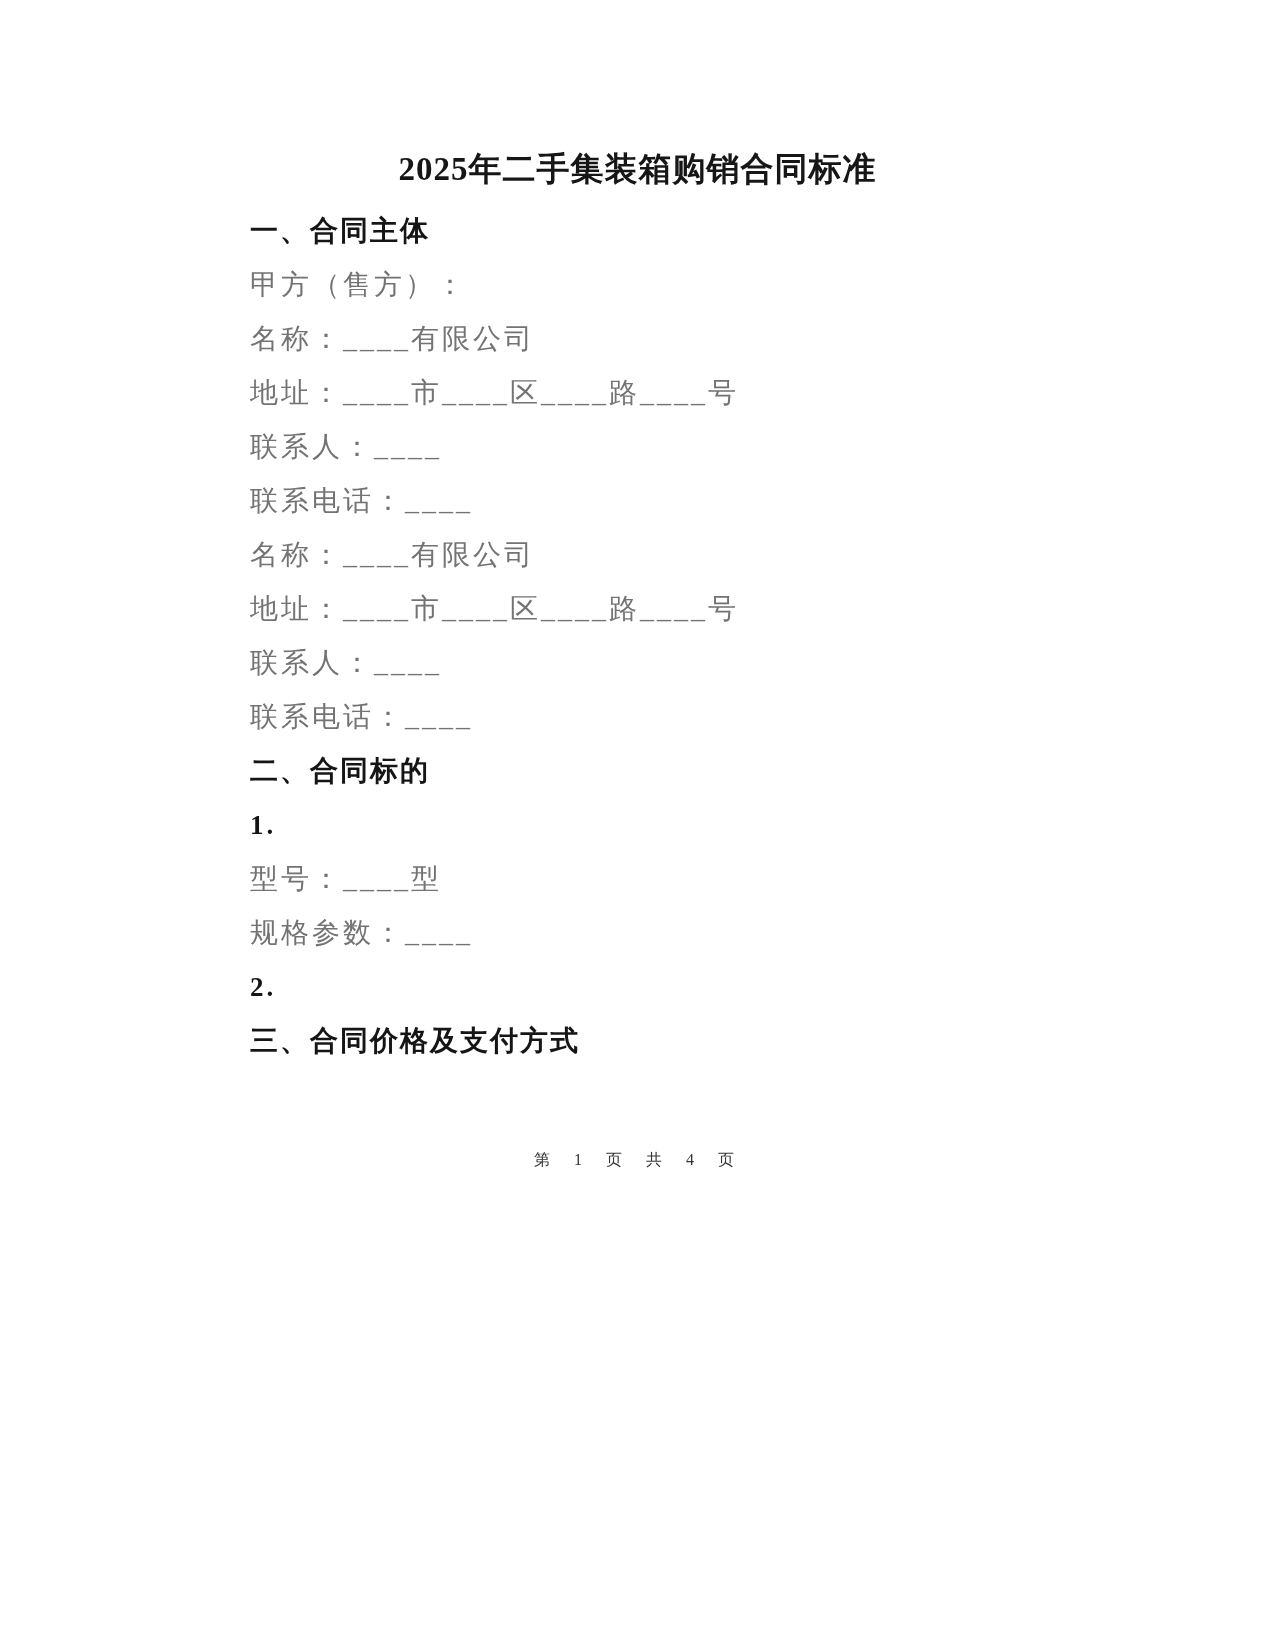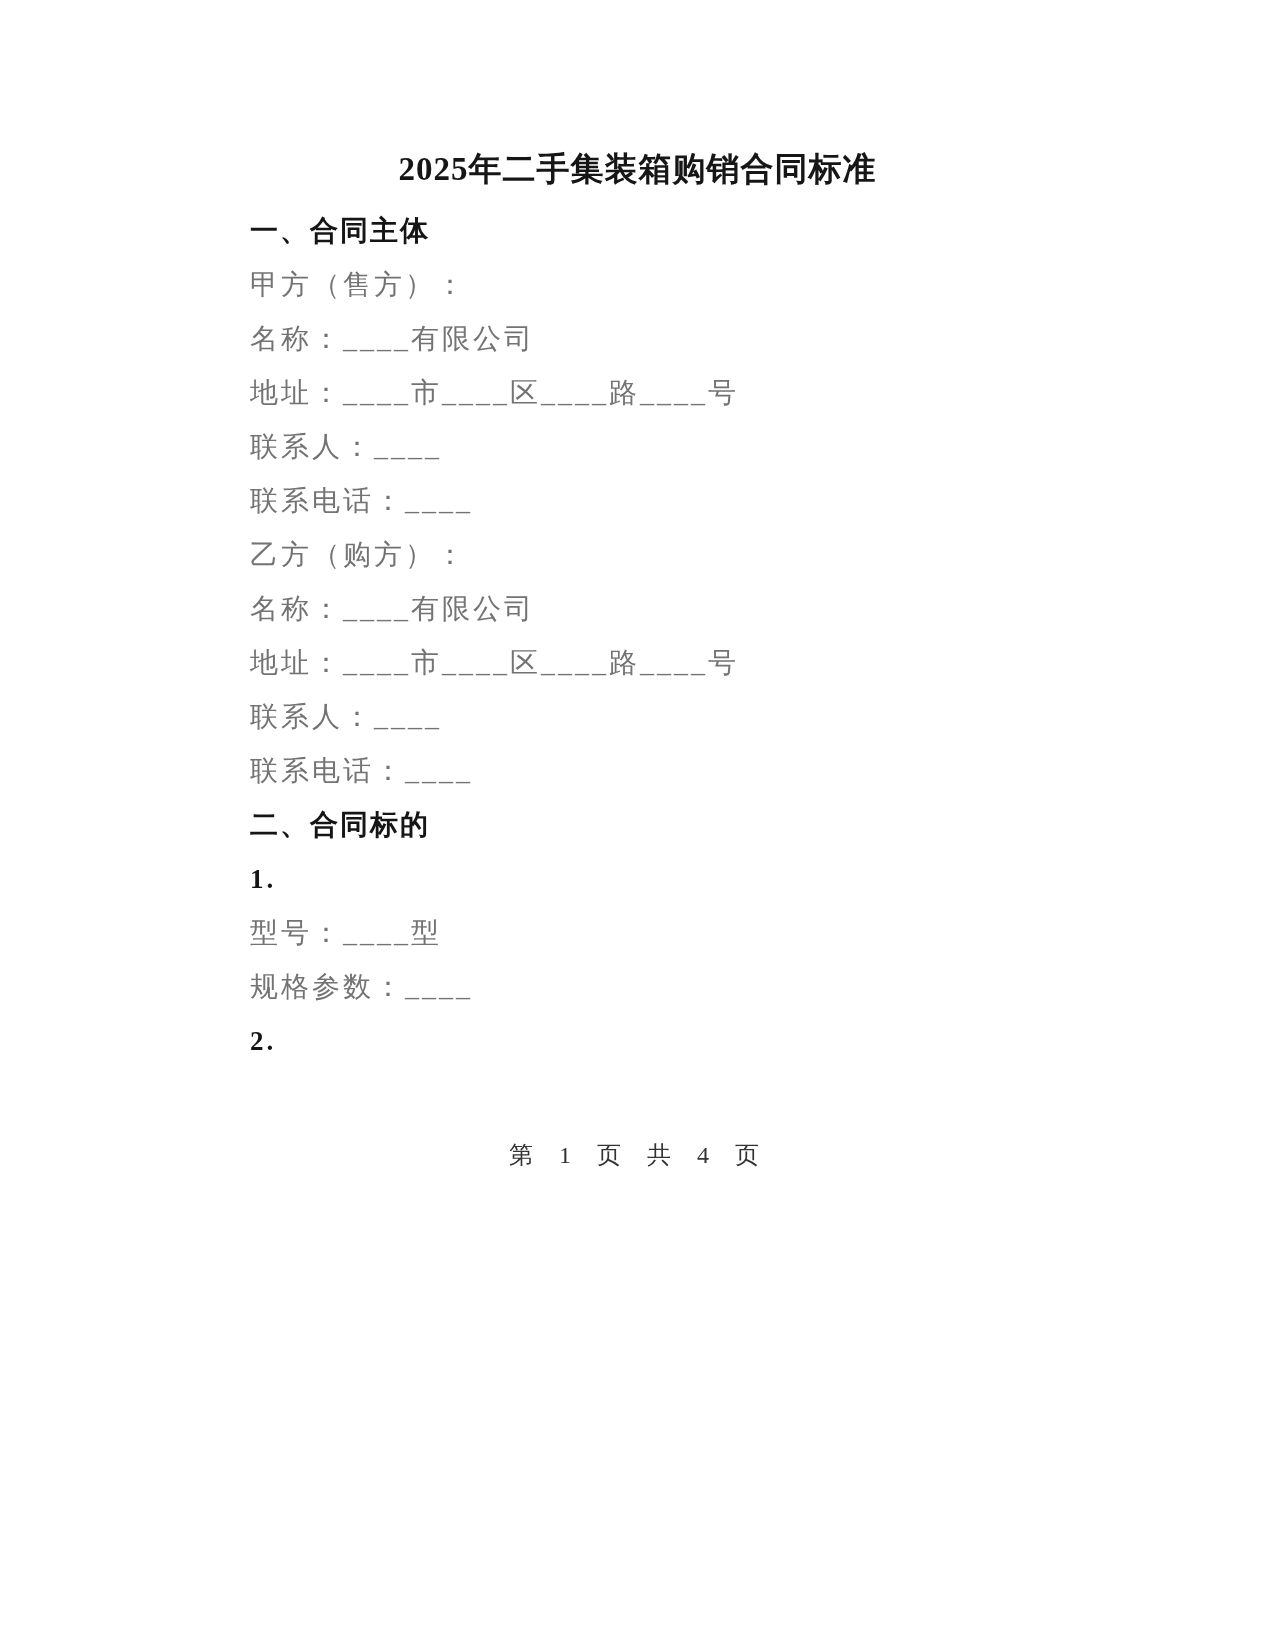--- a/index.html
+++ b/index.html
@@ -51,21 +51,21 @@
     font-weight: 700;
     font-size: 27px;
     color: #151515;
   }
   .footer {
     position: absolute;
     left: 0;
     right: 0;
     bottom: 70px;
     text-align: center;
-    font-size: 24px;
+    font-size: 16px;
     letter-spacing: 7px;
     word-spacing: 6px;
     font-weight: 400;
     color: #333333;
     white-space: pre;
   }
 </style>
 </head>
 <body>
 
@@ -80,21 +80,20 @@
     <div class="line indent">甲方（售方）：</div>
 
     <div class="line indent">名称：____有限公司</div>
 
     <div class="line indent">地址：____市____区____路____号</div>
 
     <div class="line indent">联系人：____</div>
 
     <div class="line indent">联系电话：____</div>
 
-    <div class="line indent">乙方（购方）：</div>
 
     <div class="line indent">名称：____有限公司</div>
 
     <div class="line indent">地址：____市____区____路____号</div>
 
     <div class="line indent">联系人：____</div>
 
     <div class="line indent">联系电话：____</div>
 
     <div class="line indent bold">二、合同标的</div>
@@ -103,18 +102,19 @@
 
 
     <div class="line indent">型号：____型</div>
 
 
     <div class="line indent">规格参数：____</div>
 
     <div class="line indent num">2.</div>
 
 
+    <div class="line indent bold">三、合同价格及支付方式</div>
 
   </div>
 
   <div class="footer">第 1 页 共 4 页</div>
 
 </div>
 
 </body></html>

